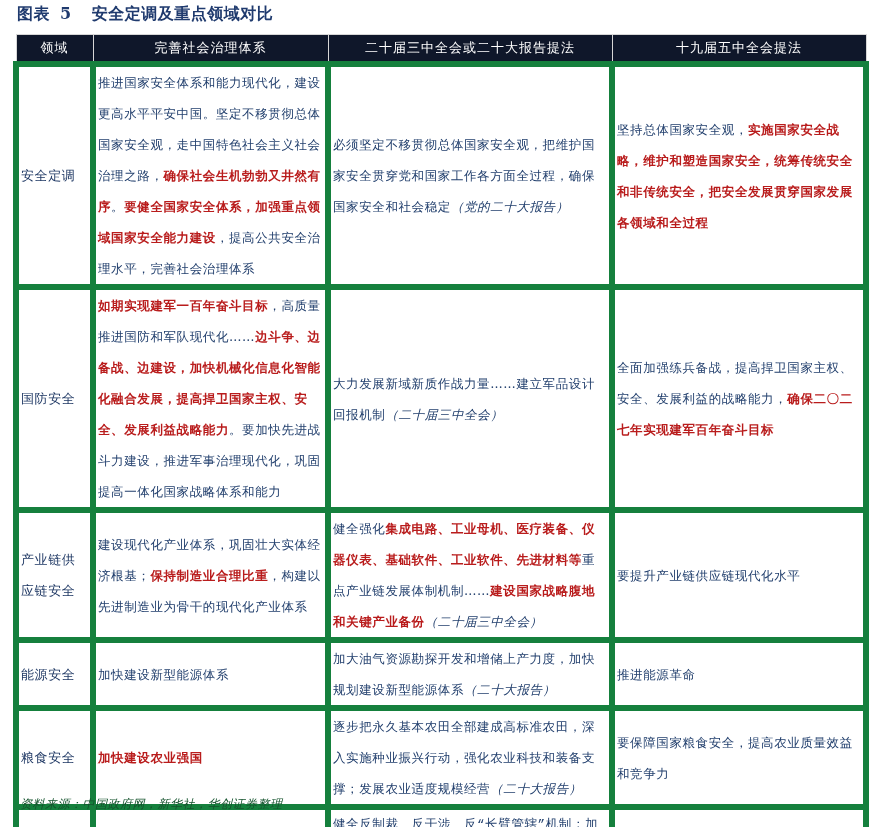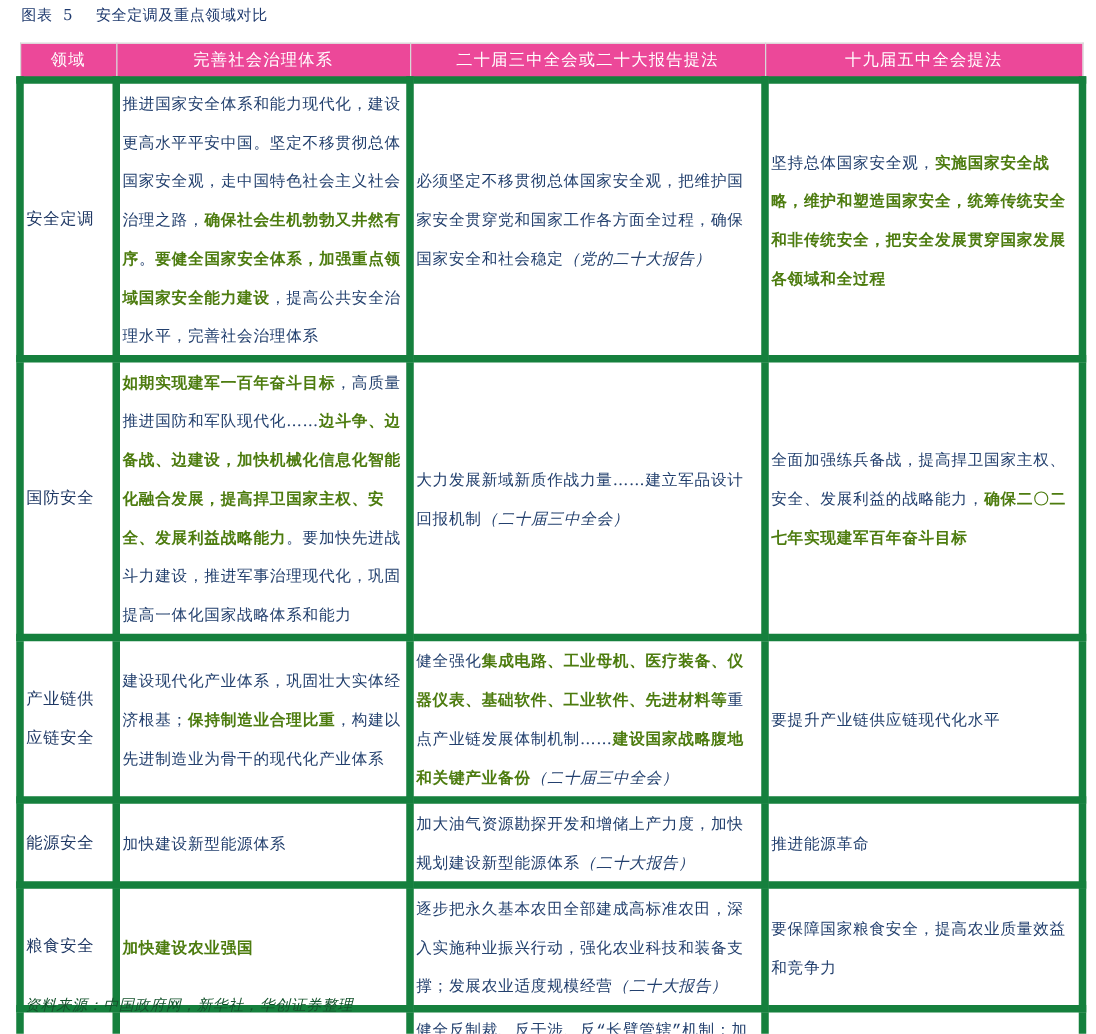--- a/index.html
+++ b/index.html
@@ -1,30 +1,30 @@
 <!DOCTYPE html>
 <html><head>
 <meta charset="utf-8">
 <style>
   html, body { margin: 0; padding: 0; background: #ffffff; }
   body { width: 877px; height: 827px; position: relative; overflow: hidden;
          font-family: "DejaVu Serif", "Liberation Serif", serif; color: #1f3864; }
-  .title { position: absolute; left: 17px; top: 4px; height: 24px; font-size: 12px;
-           font-weight: normal; color: #1f3a6e; letter-spacing: 0.5px; white-space: nowrap; }
+  .title { position: absolute; left: 17px; top: 4px; height: 24px; font-size: 16px;
+           font-weight: bold; color: #1f3a6e; letter-spacing: 0.5px; white-space: nowrap; }
   .title .num { margin: 0 14px 0 4px; }
   table { position: absolute; left: 13px; top: 34px; border-collapse: collapse;
           table-layout: fixed; width: 850px; }
   col.c1 { width: 77px; } col.c2 { width: 235px; } col.c3 { width: 284px; } col.c4 { width: 254px; }
-  th { background: #ec4899; color: #ffffff; font-weight: normal; font-size: 13px;
+  th { background: #0f172a; color: #ffffff; font-weight: normal; font-size: 13px;
        height: 26px; padding: 0; text-align: center; border: 1px solid #d7d7d7;
        letter-spacing: 1px; }
   td { border: 6px solid #15803d; font-size: 12.5px; line-height: 31px; padding: 0 2px 0 2px;
        vertical-align: middle; color: #23406e; word-break: break-all; letter-spacing: 0.6px; }
   td.domain { padding-left: 2px; font-size: 13px; color: #1f3864; }
-  .red { color: #4d7c0f; font-weight: bold; }
+  .red { color: #b91c1c; font-weight: bold; }
   .it { font-style: italic; }
   .source { position: absolute; left: 20px; top: 796px; font-size: 12px; font-style: italic;
             color: #14532d; white-space: nowrap; letter-spacing: 0.5px; }
 </style>
 </head>
 <body>
 
 <div class="title">
   <span>图表</span>
   <span class="num">5</span>

